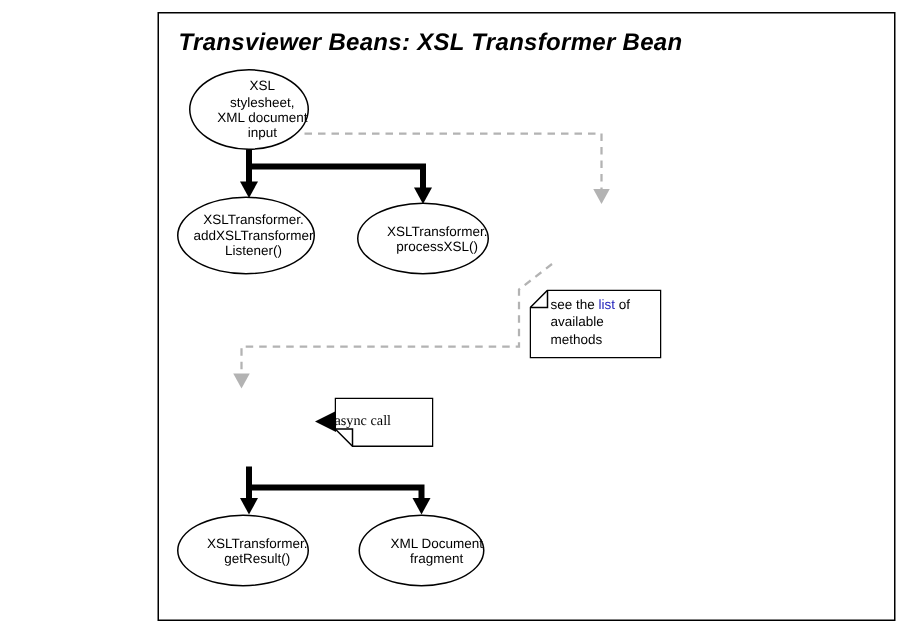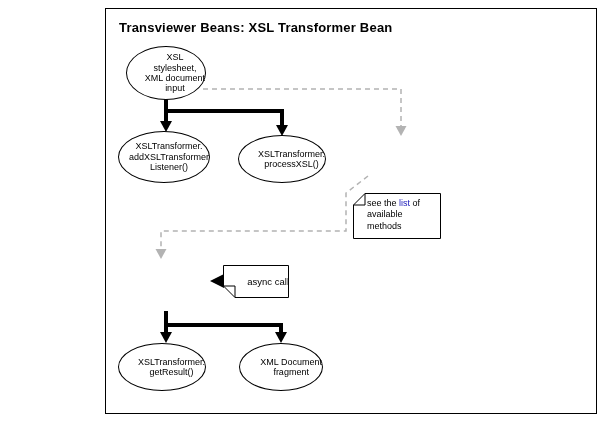--- a/index.html
+++ b/index.html
@@ -7,36 +7,36 @@
   .canvas {
     position:relative; width:600px; height:422px; background:#fff;
     font-family:"Liberation Sans", sans-serif; color:#000; overflow:hidden;
   }
   .frame {
     position:absolute; left:105px; top:8px; width:492px; height:406px;
     border:1px solid #000; background:#fff;
   }
   .title {
     position:absolute; left:13px; top:11px;
-    font-size:13px; font-weight:bold; letter-spacing:0.2px;
+    font-size:16px; font-weight:bold; letter-spacing:0.2px;font-style:italic;
   }
   svg.arrows { position:absolute; left:0; top:0; }
   .ellipse {
     position:absolute; border:1px solid #000; border-radius:50%; background:#fff;
     display:flex; align-items:center; justify-content:flex-end;
     text-align:center; font-size:9px; line-height:1.15; white-space:pre-line;
   }
   .note { position:absolute; }
   .note svg { position:absolute; left:0; top:0; }
   .note-text {
     position:absolute; font-size:9px; line-height:1.25; white-space:pre-line;
   }
   .methods-text { left:14px; top:5px; }
   .async-text { left:0; top:0; width:100%; height:100%;
-    display:flex; align-items:center; justify-content:flex-end; font-size:9.5px; }
+    display:flex; align-items:center; justify-content:flex-start; font-size:9.5px;font-family:Liberation Serif, serif; }
   .link { color:#2222bb; cursor:pointer; }
 </style>
 </head>
 <body>
 
 <div class="canvas">
   <div class="frame">
 
     <div class="title">Transviewer Beans: XSL Transformer Bean</div>
 

